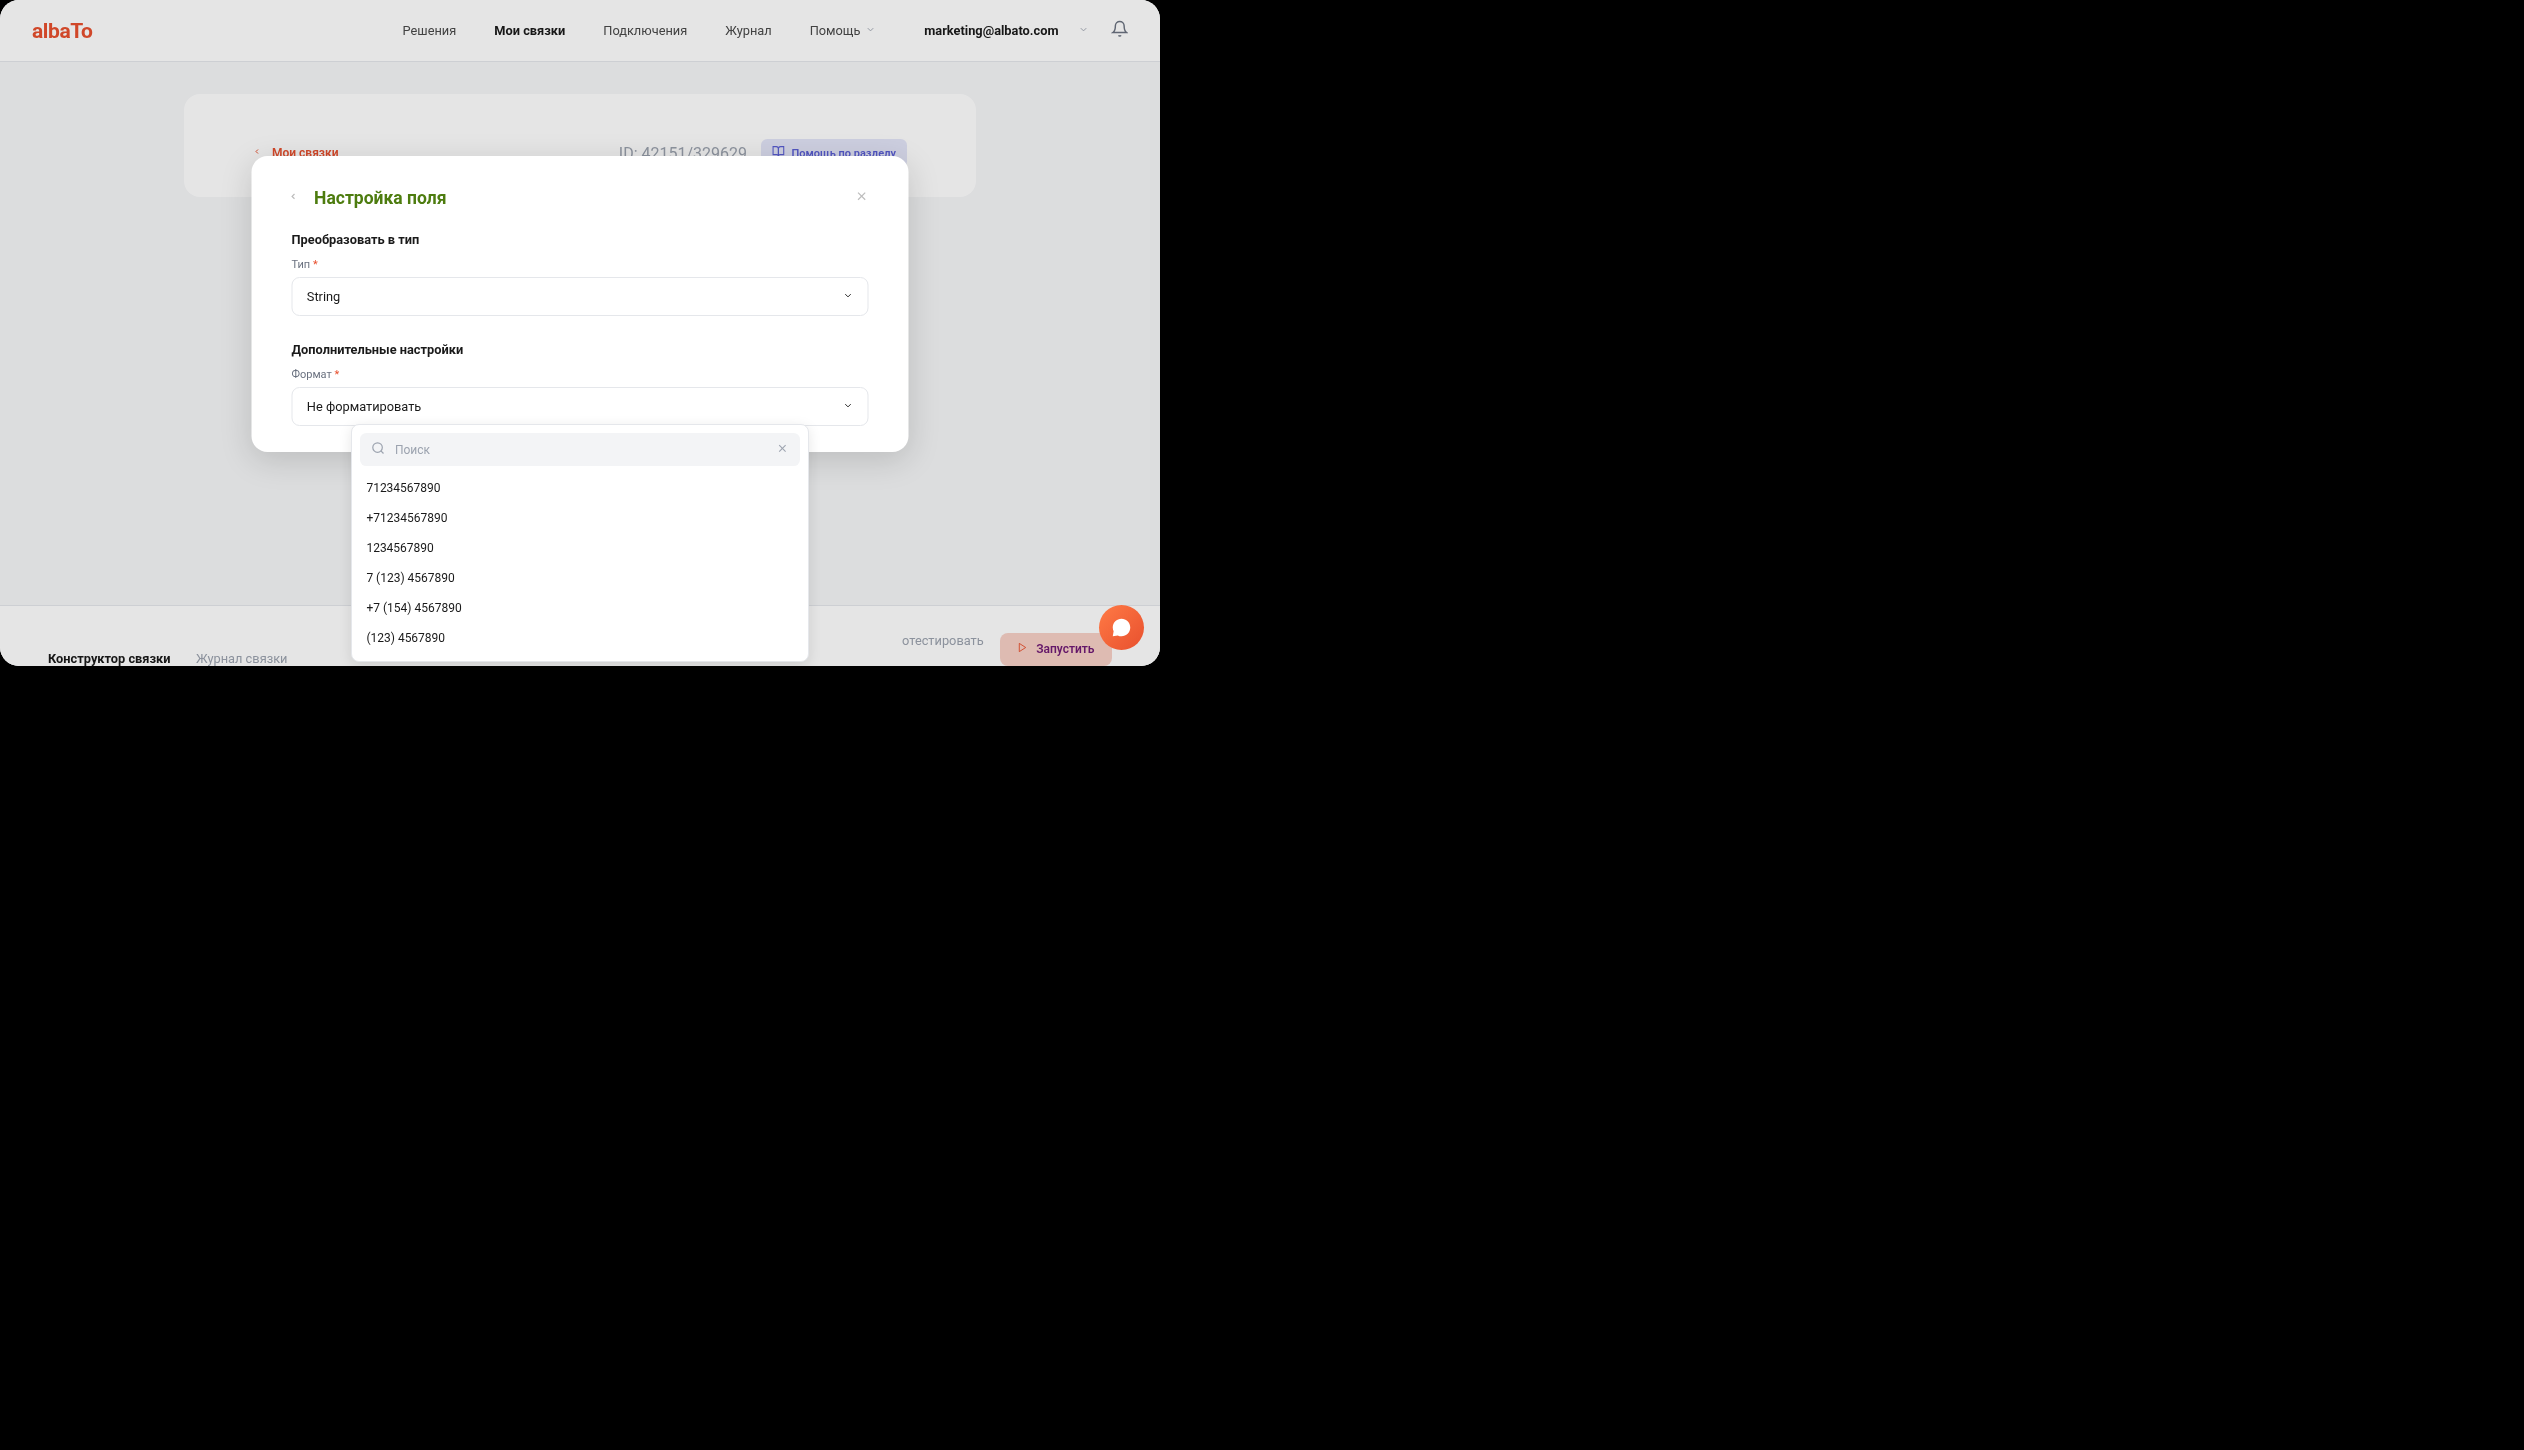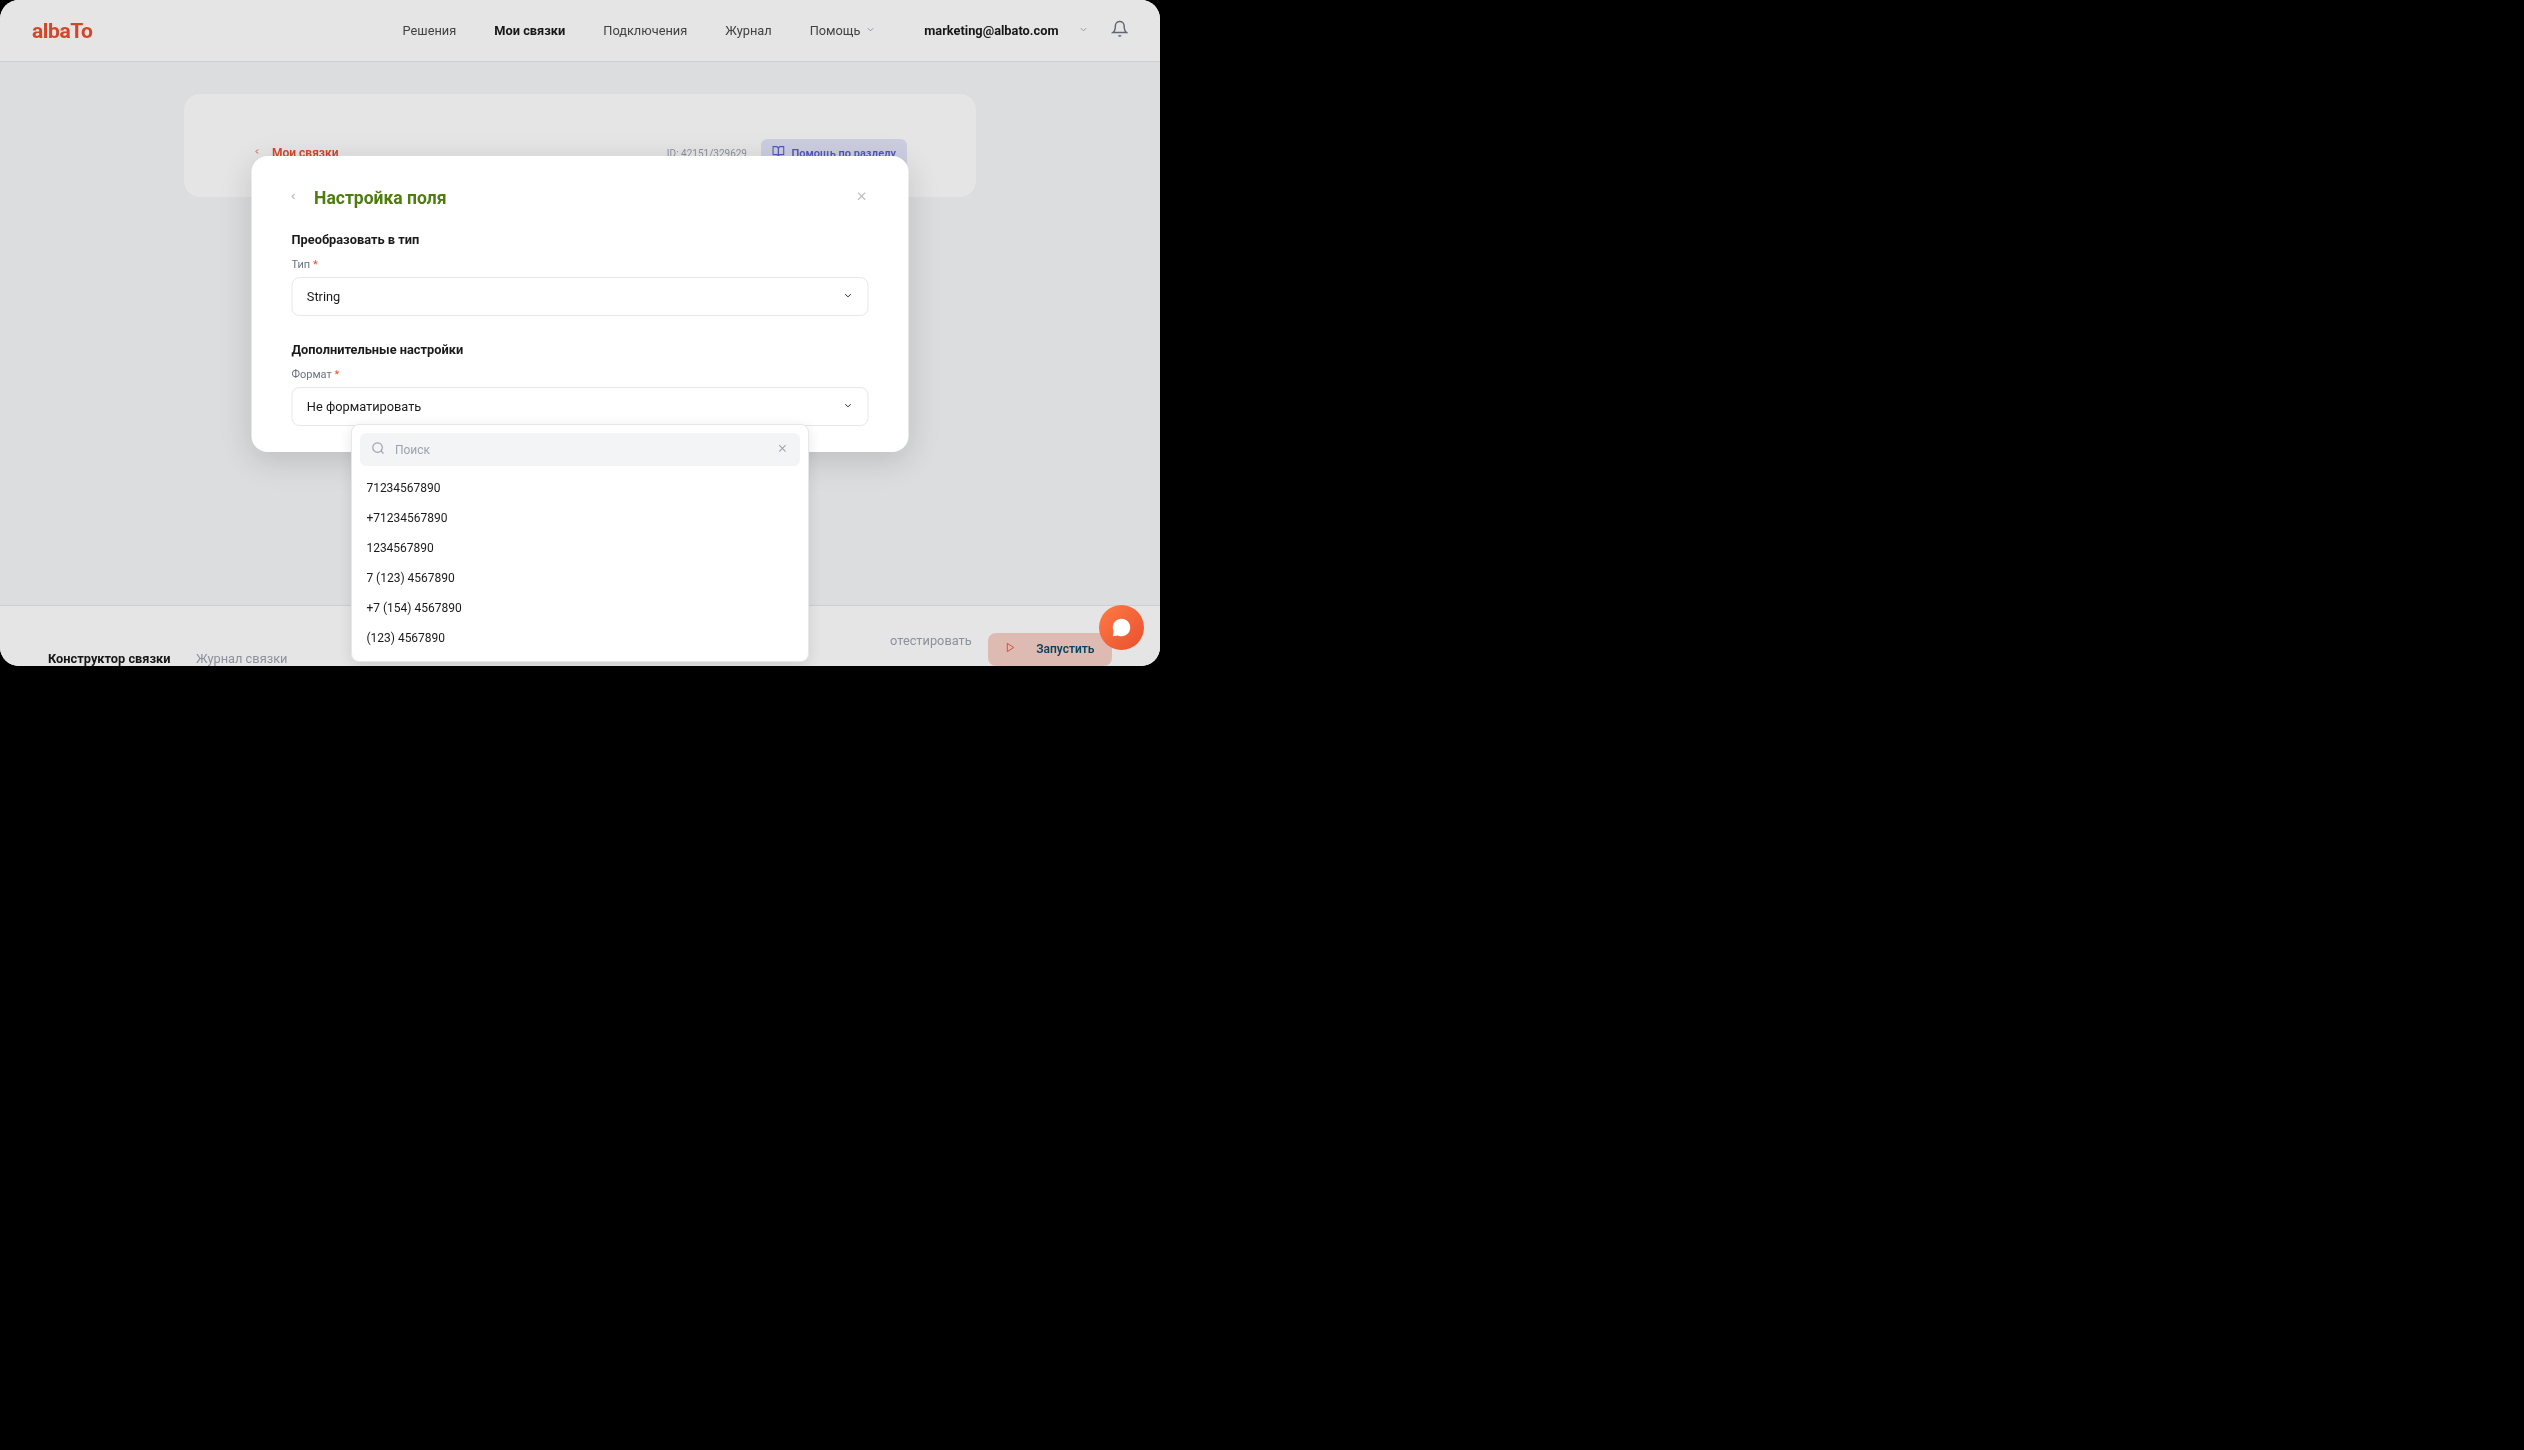--- a/index.html
+++ b/index.html
@@ -100,21 +100,21 @@
       align-items: center;
       gap: 11px;
     }
     .card-header-right {
       display: flex;
       align-items: center;
       gap: 14.3px;
     }
     .id-text {
       color: #9ca3af;
-      font-size: 10px;
+      font-size: 16px;
     }
     .help-badge {
       background: #e4e6f9;
       color: #5b5fd6;
       padding: 6.4px 11px;
       border-radius: 6.4px;
       font-weight: 600;
       font-size: 11px;
       display: flex;
       align-items: center;
@@ -252,28 +252,28 @@
       margin-left: auto;
       display: flex;
       gap: 16px;
     }
     .btn-test {
       color: #9ca3af;
       font-size: 12.8px;
     }
     .btn-launch {
       background: #f8d1c7;
-      color: #0c4a6e;
+      color: #701a75;
       padding: 9.6px 17.5px;
       border-radius: 8px;
       font-weight: 600;
       font-size: 12px;
       display: flex;
       align-items: center;
-      gap: 20px;
+      gap: 8px;
     }
     .chat-bubble {
       position: absolute;
       bottom: 16px;
       right: 16px;
       width: 45px;
       height: 45px;
       border-radius: 50%;
       background: linear-gradient(135deg, #ff7a45, #e8502e);
       display: flex;

